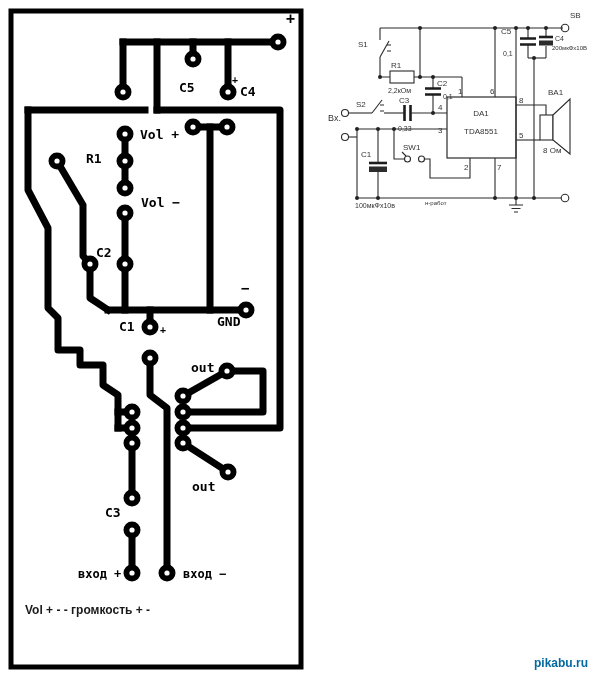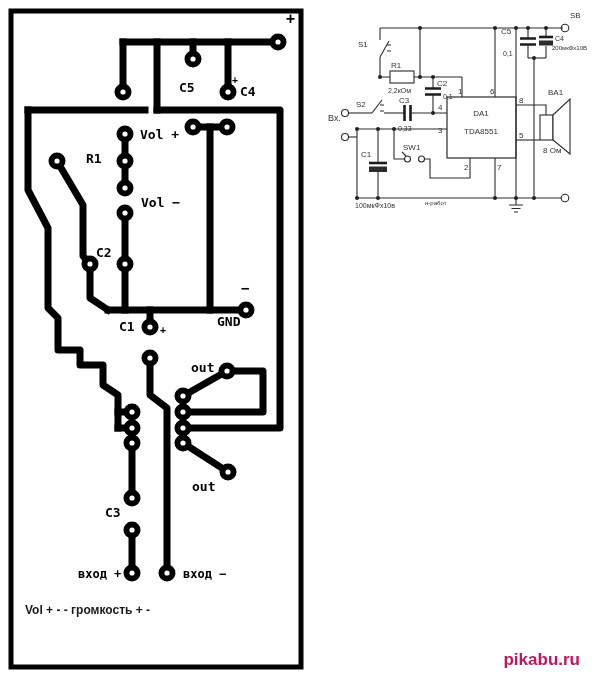--- a/index.html
+++ b/index.html
@@ -8,23 +8,23 @@
     font-family:"Liberation Sans",sans-serif;
   }
   svg{position:absolute;left:0;top:0;}
   .pcb-label{font-family:"DejaVu Sans Mono",monospace;font-weight:bold;fill:#000;}
   .schem-label{font-family:"Liberation Sans",sans-serif;fill:#333;}
   .schem-line{stroke:#2b2b2b;stroke-width:1.1;fill:none;}
   .schem-thick{stroke:#1d1d1d;stroke-width:2.6;fill:none;}
   .trace{stroke:#000;stroke-width:7;fill:none;stroke-linejoin:round;stroke-linecap:square;}
   .caption{font-family:"Liberation Sans",sans-serif;font-weight:bold;fill:#1a1a1a;}
   .watermark{
-    position:absolute;right:20px;bottom:9px;
-    font-family:"Liberation Sans",sans-serif;font-size:17px;font-weight:bold;
-    color:#be185d;
+    position:absolute;right:12px;bottom:9px;
+    font-family:"Liberation Sans",sans-serif;font-size:12px;font-weight:bold;
+    color:#0369a1;
     text-shadow:-1px -1px 0 #fff,1px -1px 0 #fff,-1px 1px 0 #fff,1px 1px 0 #fff,0 0 2px #fff;
     letter-spacing:0px;
   }
 </style>
 </head>
 <body>
 
 <div class="stage">
 <svg width="600" height="679" viewBox="0 0 600 679">
   <defs>

